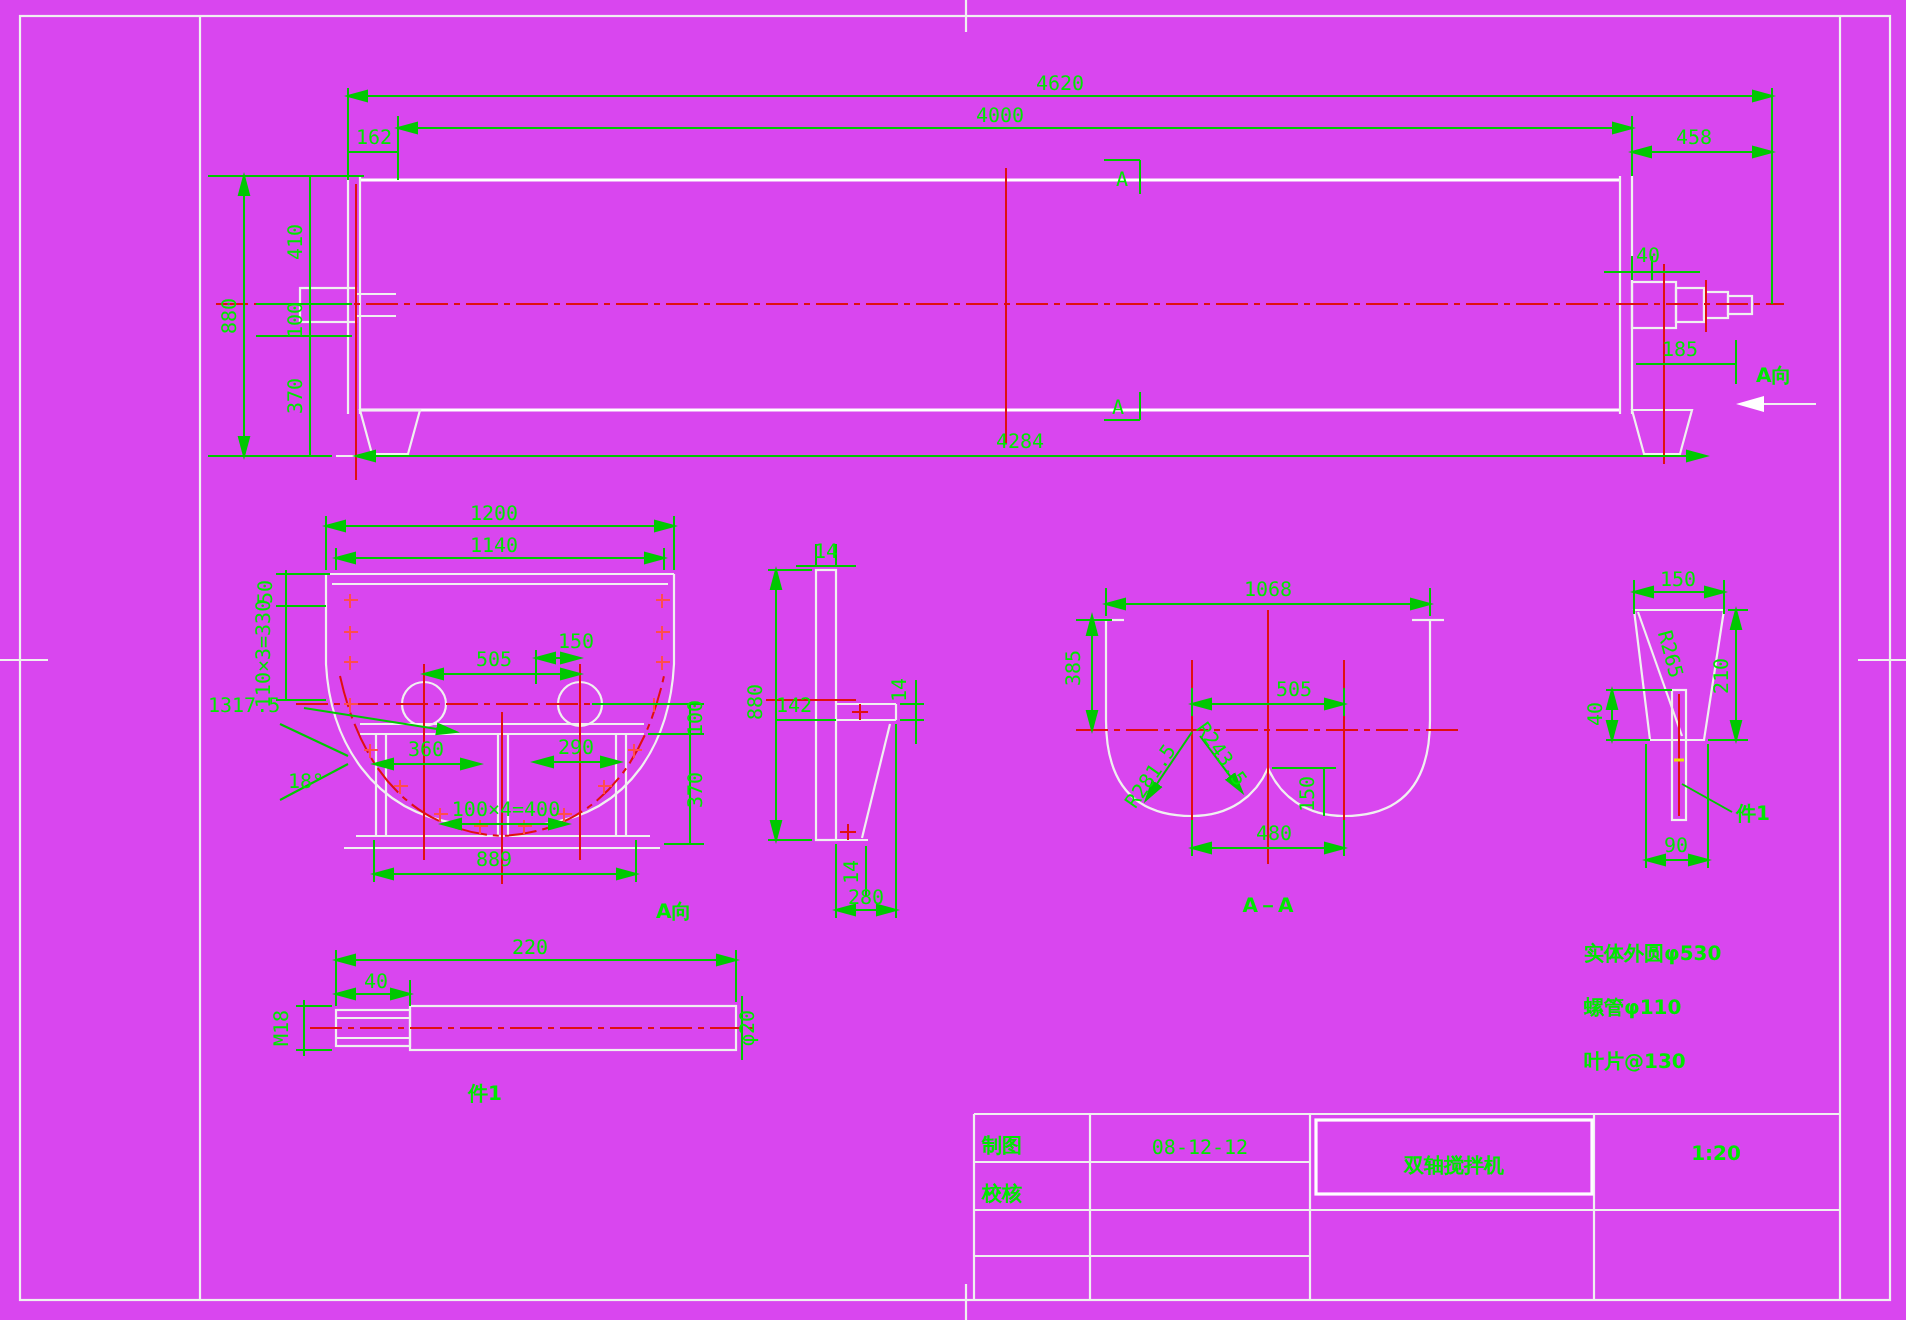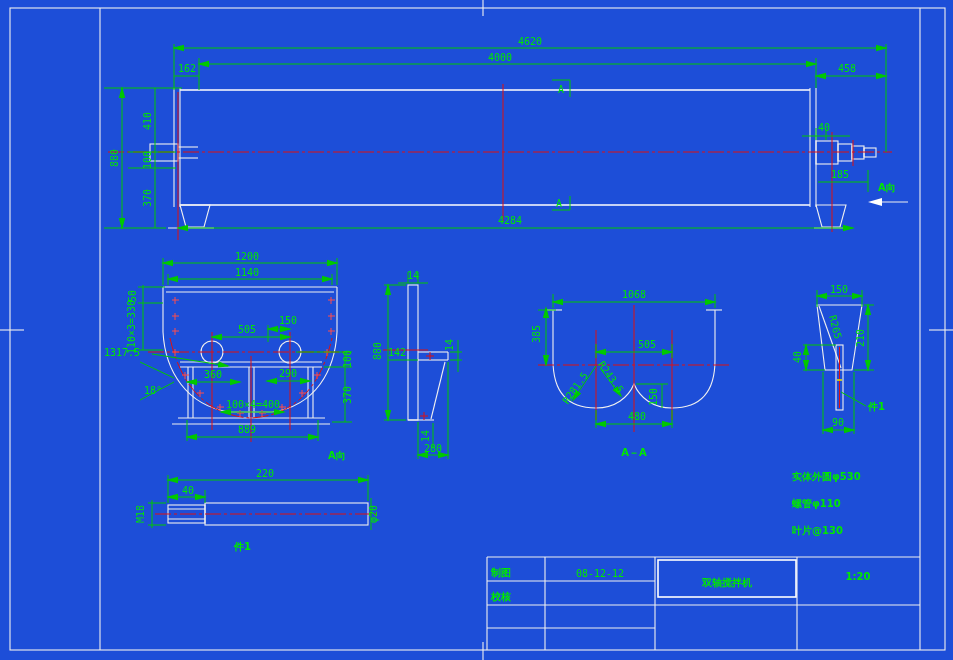--- a/index.html
+++ b/index.html
@@ -1,16 +1,16 @@
 <!DOCTYPE html>
 <html><head>
 <meta charset="utf-8">
 <style>
   html,body{margin:0;padding:0;background:#1a1a1a;}
-  .stage{position:relative;width:953px;height:660px;background:#1d4ed8;overflow:hidden;
+  .stage{position:relative;width:953px;height:660px;background:#d946ef;overflow:hidden;
          font-family:"DejaVu Sans Mono","Liberation Mono",monospace;}
   svg{position:absolute;left:0;top:0;}
   text{fill:#00e800;font-family:"DejaVu Sans Mono","Liberation Mono",monospace;font-size:10px;}
   .cjk{font-family:"DejaVu Sans","Liberation Sans",sans-serif;font-weight:bold;}
   .w{stroke:#f0f0f0;stroke-width:1.1;fill:none;}
   .w2{stroke:#ffffff;stroke-width:1.6;fill:none;}
   .g{stroke:#00c800;stroke-width:1;fill:none;}
   .r{stroke:#e01010;stroke-width:1;fill:none;}
   .rd{stroke:#e01010;stroke-width:1;fill:none;stroke-dasharray:16 3 3 3;}
   .pk{stroke:#ff4d4d;stroke-width:1;fill:none;}

